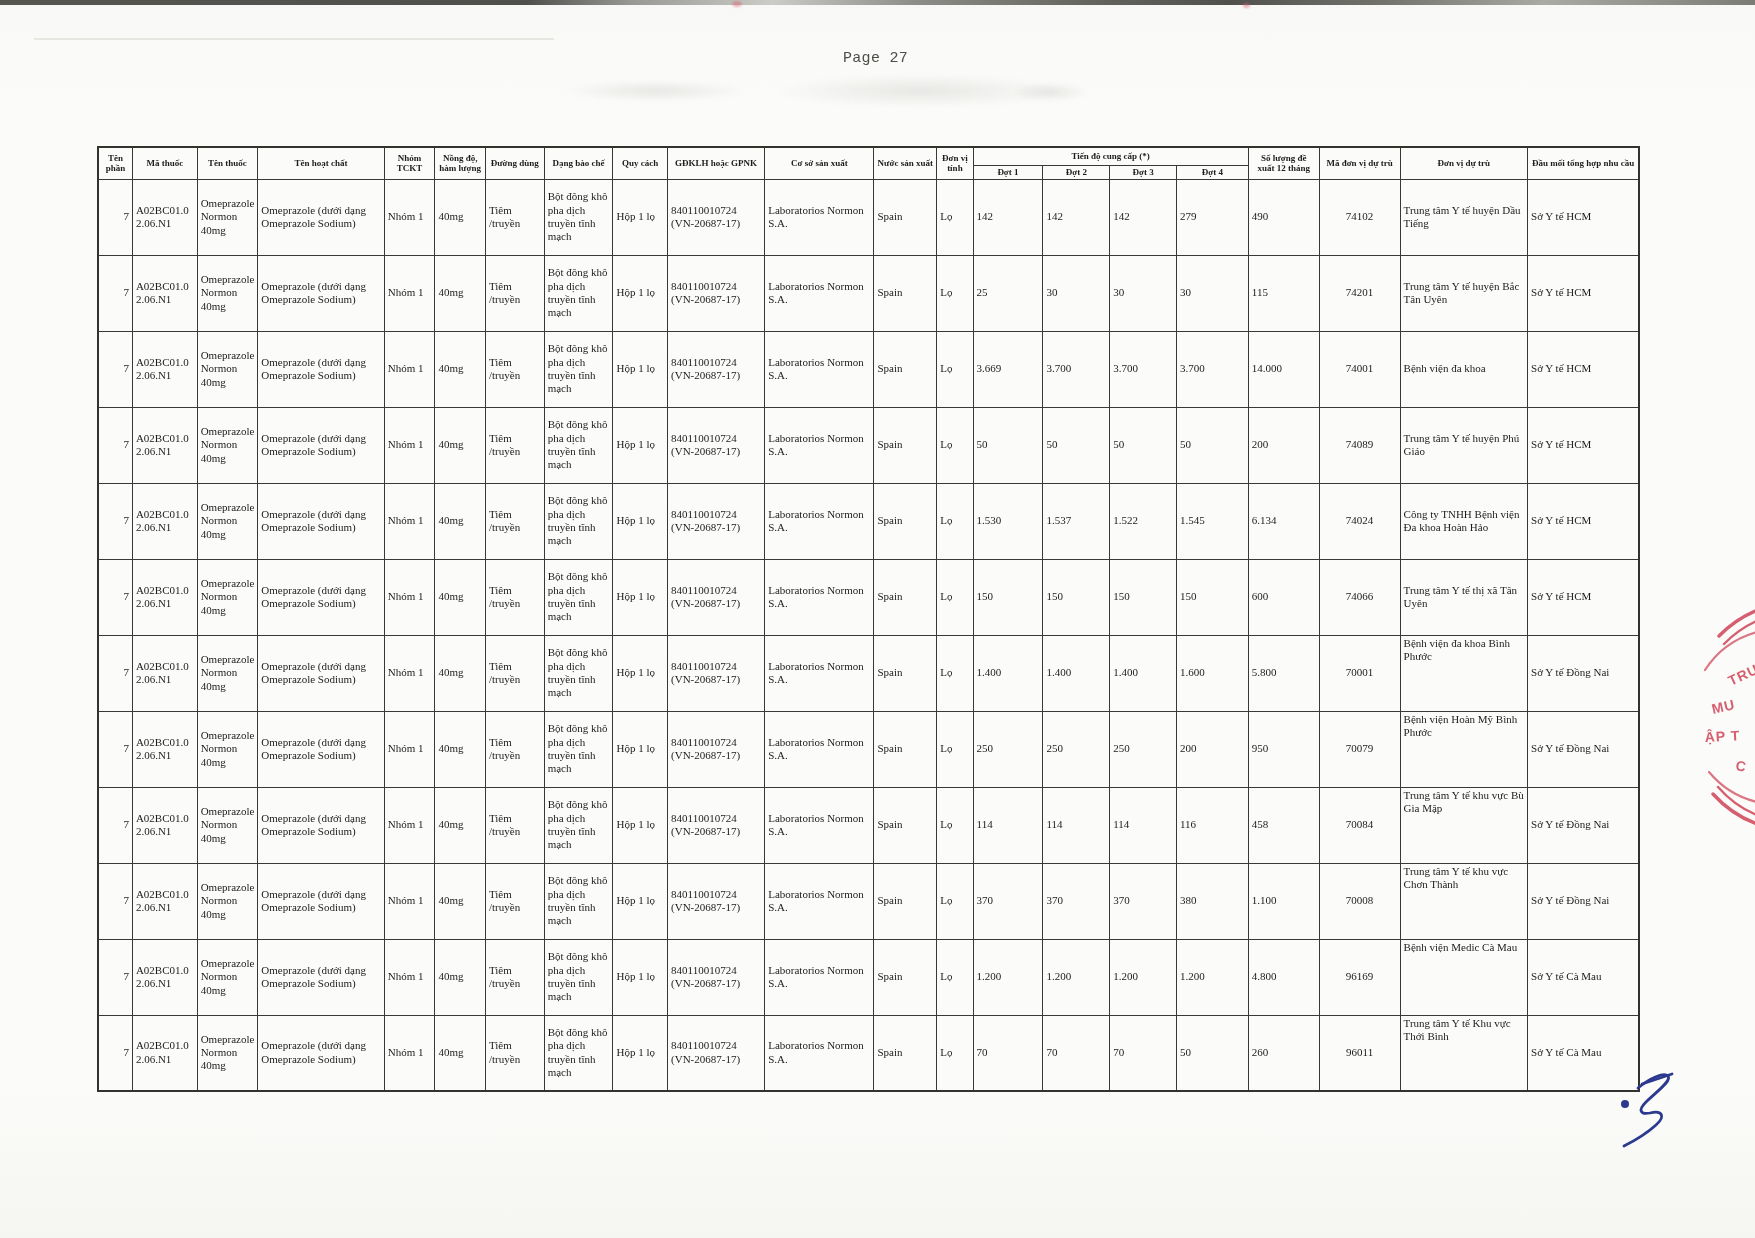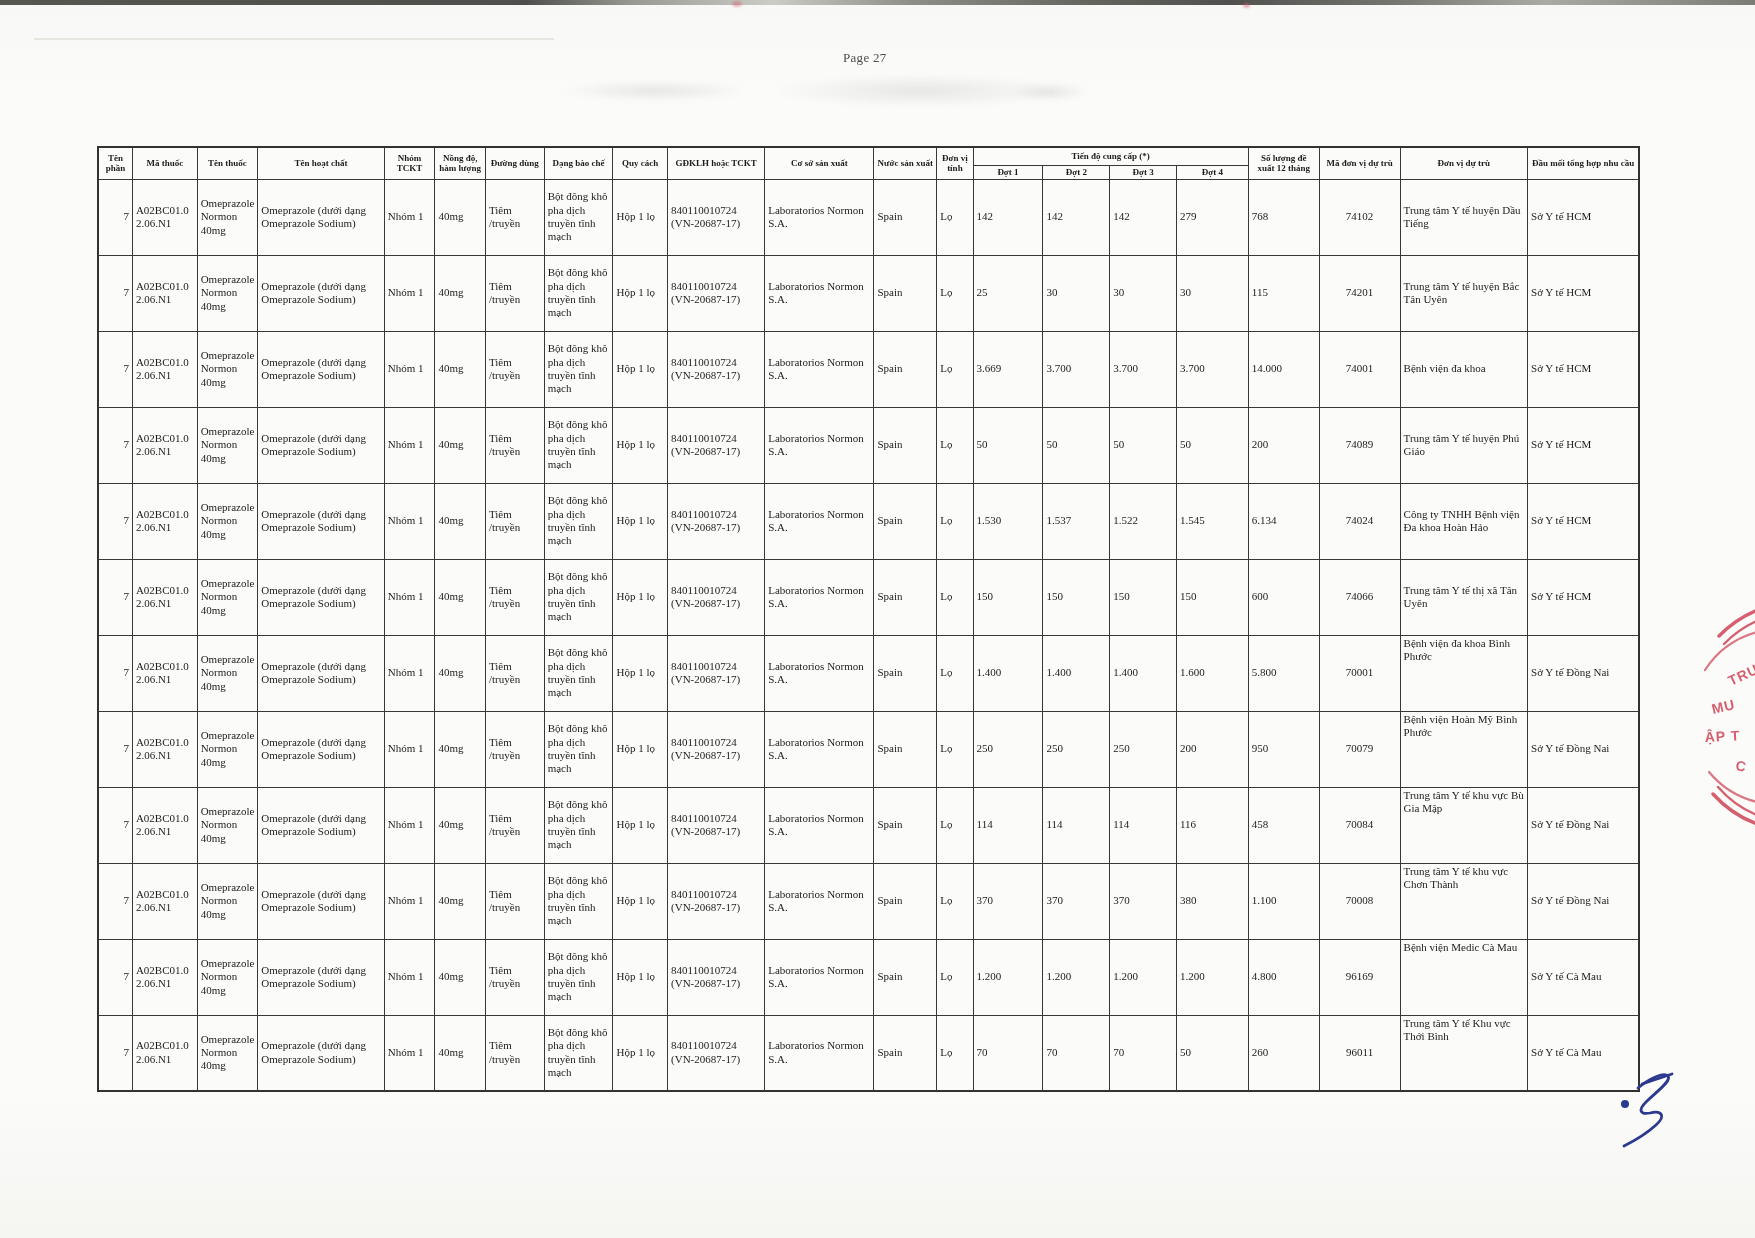--- a/index.html
+++ b/index.html
@@ -10,21 +10,21 @@
     color:#1c1c1c;
   }
   .scan-topline{
     position:absolute;left:0;top:0;width:1755px;height:5px;opacity:.9;
     background:linear-gradient(90deg,#45453f 0%,#3c3c38 30%,#8e8e89 36%,#c7c7c2 44%,#82827d 52%,#55554f 62%,#3d3d3a 70%,#65655f 79%,#a2a29b 88%,#6e6e68 100%);
   }
   .scan-redspeck{position:absolute;background:rgba(214,96,108,.45);filter:blur(1px);border-radius:50%;}
   .faint-line{position:absolute;left:34px;top:38px;width:520px;height:2px;background:#e7e7e2;}
   .page-label{
     position:absolute;left:843px;top:50px;
-    font-family:Liberation Serif, serif;font-size:13px;color:#4d4d4a;letter-spacing:.3px;
+    font-family:Liberation Mono, monospace;font-size:15px;color:#4d4d4a;letter-spacing:.3px;
   }
   .ghost{position:absolute;background:radial-gradient(ellipse at center, rgba(130,130,126,.16), rgba(130,130,126,0) 70%);filter:blur(2px);border-radius:50%;}
 
   table.main{
     position:absolute;left:97px;top:146px;width:1543px;
     border-collapse:collapse;table-layout:fixed;
     border:2px solid #34322f;
     font-size:11px;line-height:1.22;
   }
   table.main th, table.main td{border:1px solid #3a3835;padding:1px 3px;overflow:hidden;}
@@ -89,21 +89,21 @@
     <tr class="hrow1">
       <th rowspan="2">Tên phần</th>
       <th rowspan="2">Mã thuốc</th>
       <th rowspan="2">Tên thuốc</th>
       <th rowspan="2">Tên hoạt chất</th>
       <th rowspan="2">Nhóm TCKT</th>
       <th rowspan="2">Nồng độ, hàm lượng</th>
       <th rowspan="2">Đường dùng</th>
       <th rowspan="2">Dạng bào chế</th>
       <th rowspan="2">Quy cách</th>
-      <th rowspan="2">GĐKLH hoặc TCKT</th>
+      <th rowspan="2">GĐKLH hoặc GPNK</th>
       <th rowspan="2">Cơ sở sản xuất</th>
       <th rowspan="2">Nước sản xuất</th>
       <th rowspan="2">Đơn vị tính</th>
       <th colspan="4">Tiến độ cung cấp (*)</th>
       <th rowspan="2">Số lượng đề xuất 12 tháng</th>
       <th rowspan="2">Mã đơn vị dự trù</th>
       <th rowspan="2">Đơn vị dự trù</th>
       <th rowspan="2">Đầu mối tổng hợp nhu cầu</th>
     </tr>
     <tr class="hrow2">
@@ -125,21 +125,21 @@
     <td>Bột đông khô pha dịch truyền tĩnh mạch</td>
     <td>Hộp 1 lọ</td>
     <td>840110010724 (VN-20687-17)</td>
     <td>Laboratorios Normon S.A.</td>
     <td>Spain</td>
     <td>Lọ</td>
     <td class="num">142</td>
     <td class="num">142</td>
     <td class="num">142</td>
     <td class="num">279</td>
-    <td class="num">768</td>
+    <td class="num">490</td>
     <td class="ctr">74102</td>
     <td>Trung tâm Y tế huyện Dầu Tiếng</td>
     <td>Sở Y tế HCM</td>
   </tr>
 
   <tr>
     <td class="stt">7</td>
     <td>A02BC01.0 2.06.N1</td>
     <td>Omeprazole Normon 40mg</td>
     <td>Omeprazole (dưới dạng Omeprazole Sodium)</td>

